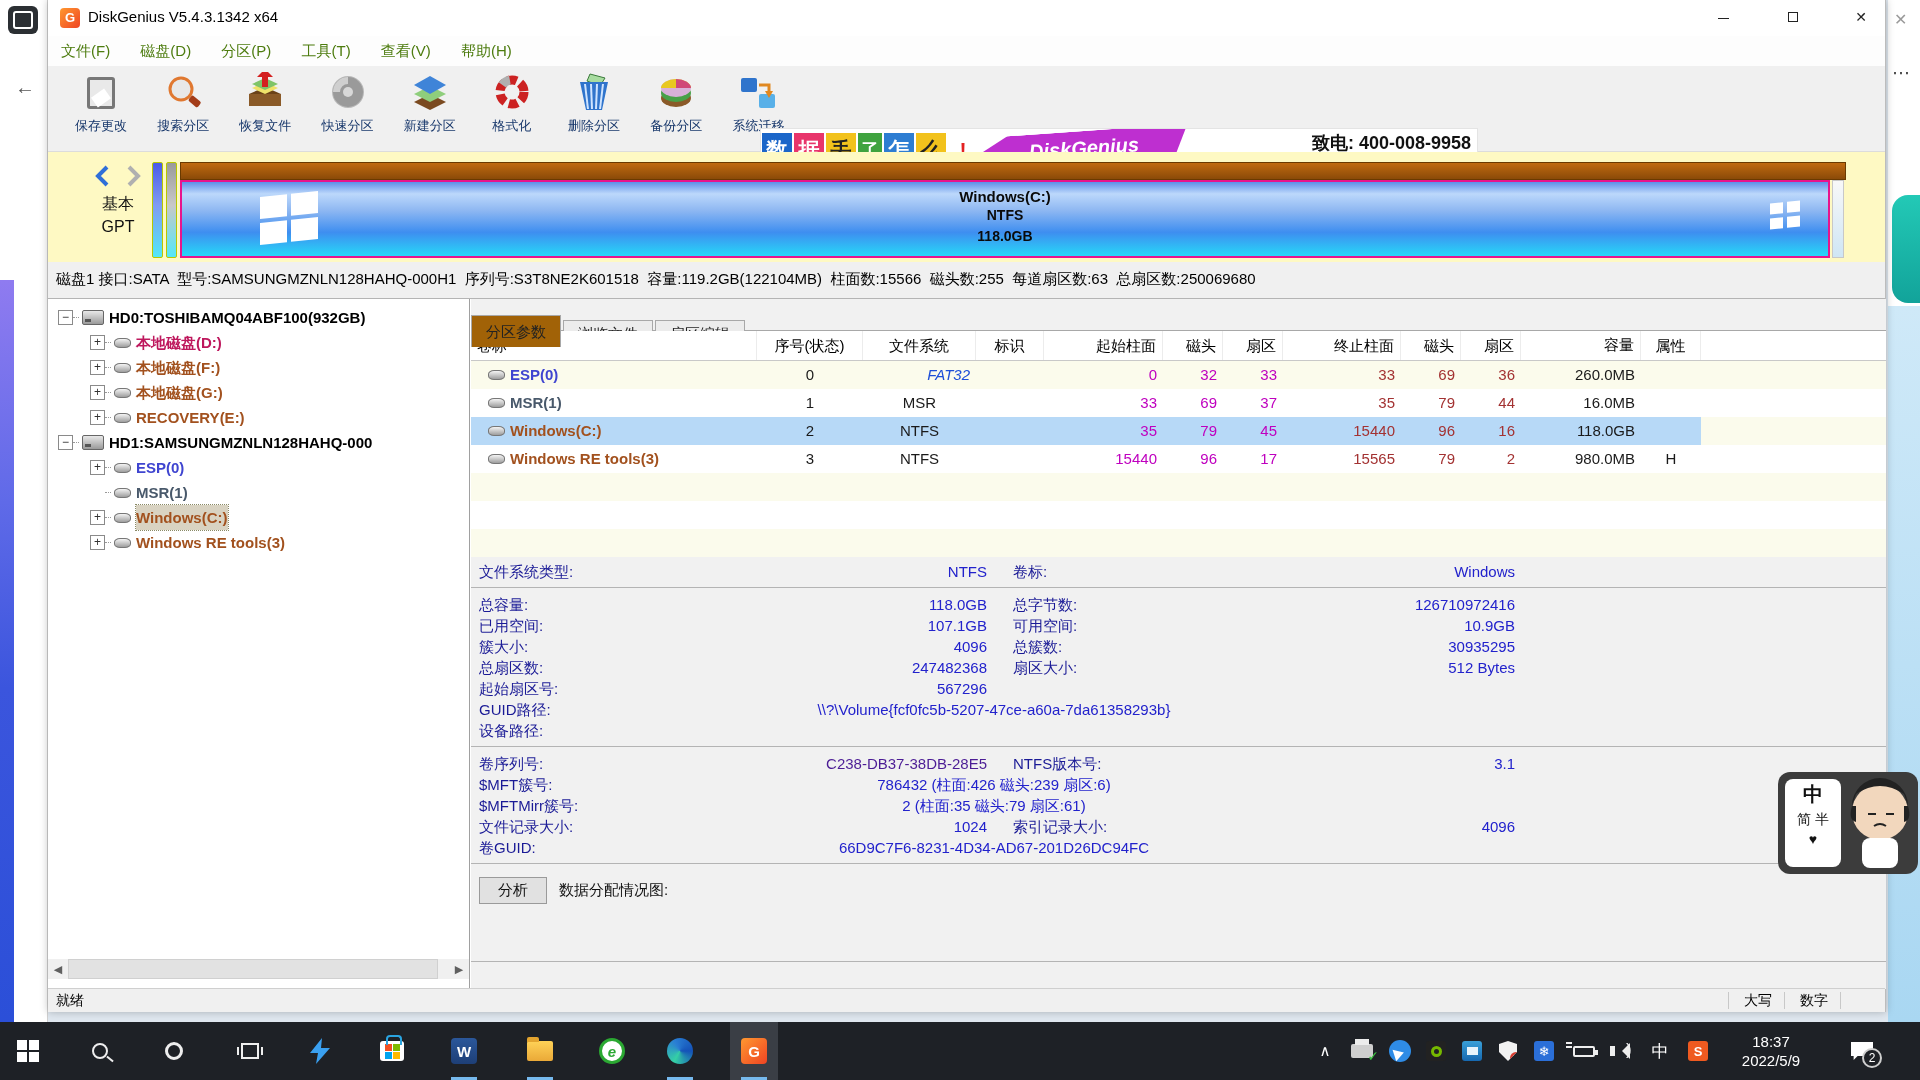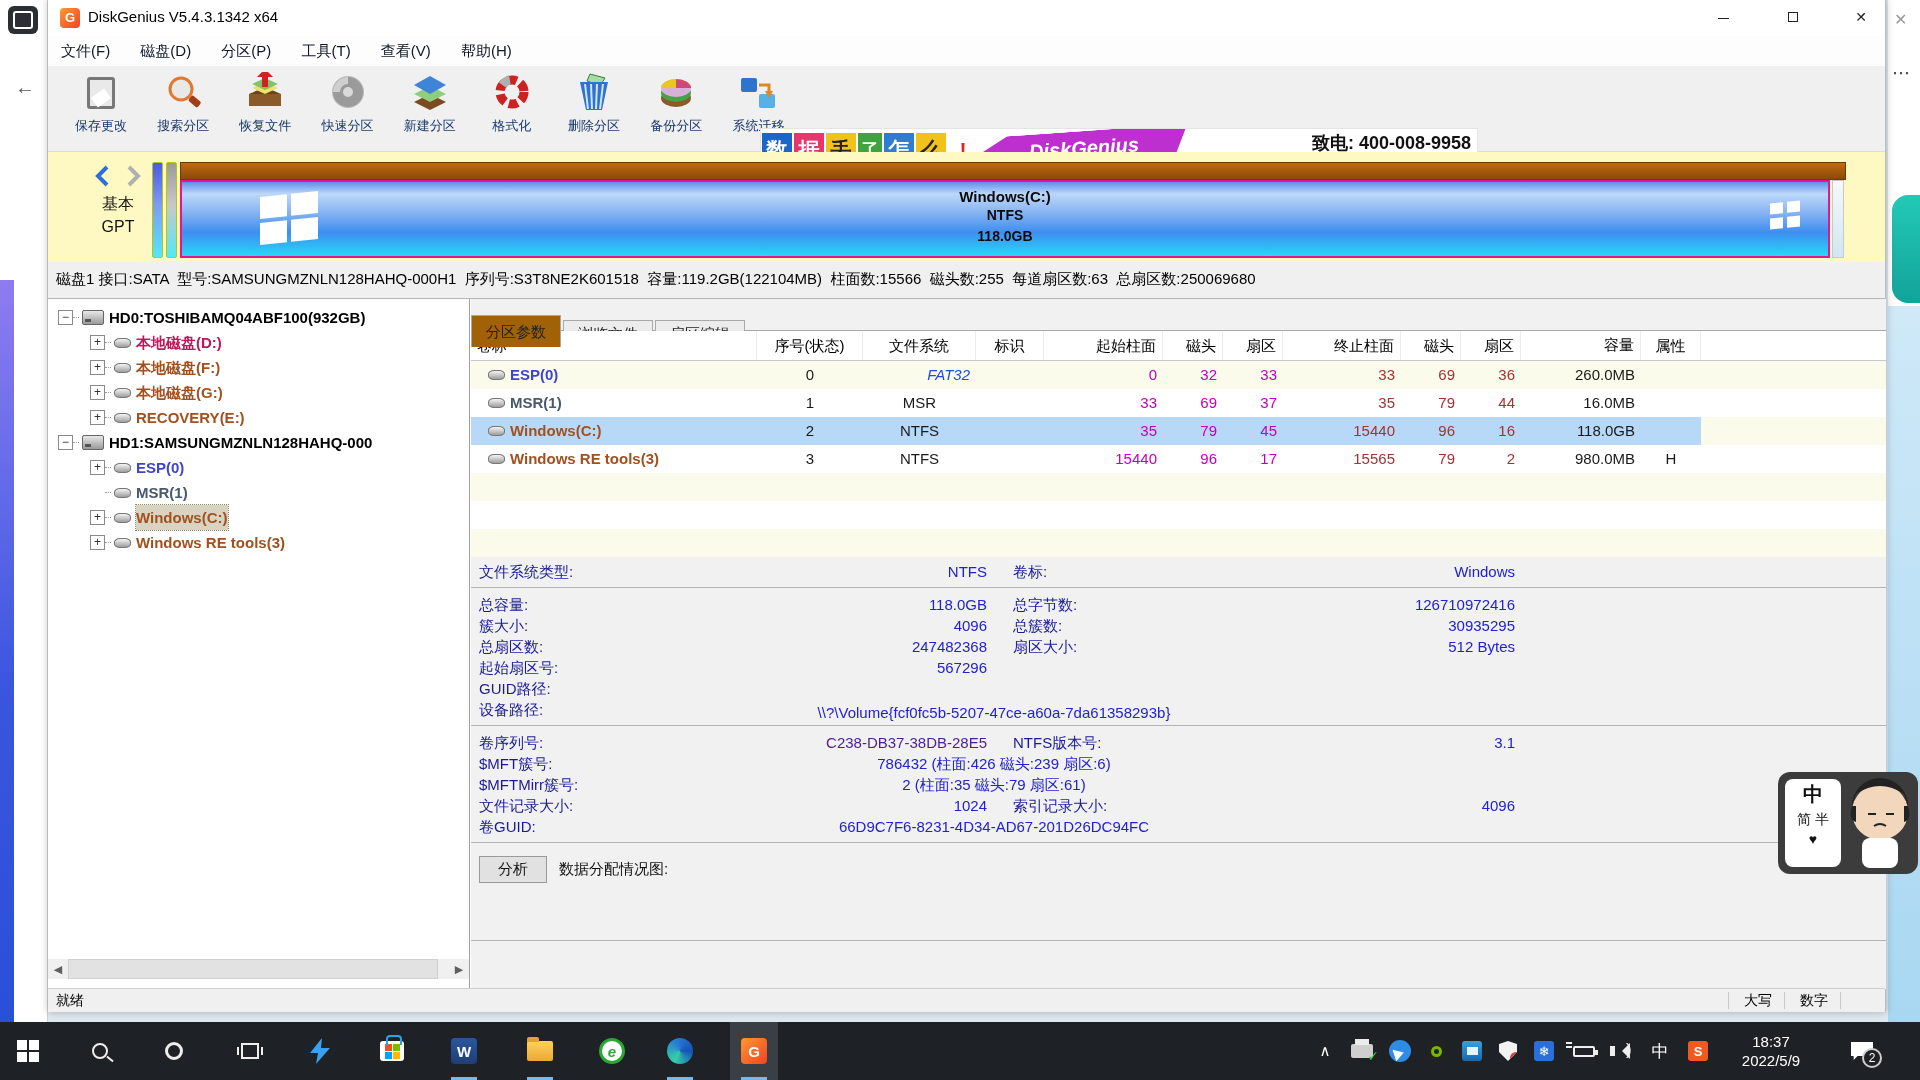--- a/index.html
+++ b/index.html
@@ -25,21 +25,21 @@
   #titlebar { position:absolute; left:0; top:0; width:100%; height:36px; background:#fff; }
   #dg-logo { position:absolute; left:12px; top:8px; width:20px; height:20px; border-radius:4px;
      background:linear-gradient(135deg,#ff9830,#ef4423); color:#fff; font-weight:bold; font-size:13px; text-align:center; line-height:20px; }
   #title-text { position:absolute; left:40px; top:8px; font-size:15px; color:#000; }
   .win-ctl { position:absolute; top:0; width:58px; height:36px; text-align:center; line-height:34px; font-size:14px; color:#222; }
   #btn-min { left:1646px; } #btn-max { left:1716px; } #btn-close { left:1784px; }
   #btn-max i { display:inline-block; width:10px; height:10px; border:1px solid #222; }
   #btn-min i { display:inline-block; width:11px; height:1px; background:#222; vertical-align:middle; }
 
   #menubar { position:absolute; left:0; top:36px; width:100%; height:30px; background:#fdfdfd; }
-  .menu-item { display:inline-block; padding:0 13px; line-height:30px; font-size:15px; color:#0f172a; }
+  .menu-item { display:inline-block; padding:0 13px; line-height:30px; font-size:15px; color:#4d7c0f; }
 
   #toolbar { position:absolute; left:0; top:66px; width:100%; height:86px; background:#f0f0f0; border-bottom:1px solid #dcdcdc; }
   .tbtn { display:inline-block; width:78px; height:82px; text-align:center; vertical-align:top; padding-top:4px; }
   .tbtn svg { display:block; margin:0 auto; }
   .tbtn .tlabel { display:block; margin-top:3px; font-size:13px; color:#17376b; }
   #toolbar-buttons { position:absolute; left:14px; top:2px; white-space:nowrap; }
 
   
   #ad { position:absolute; left:712px; top:62px; width:718px; height:90px; background:#fff; border:1px solid #e4e4e4; overflow:hidden; }
   #ad-row1 { position:relative; height:50px; }
@@ -533,40 +533,47 @@
             </div>
             <div class="d-sep"></div>
             <div class="d-row">
               <span class="d-ll" style="color: rgb(26, 26, 150);">总容量:</span>
               <span class="d-lv" style="color: rgb(34, 34, 204);">118.0GB</span>
               <span class="d-gap"></span>
               <span class="d-rl" style="color: rgb(26, 26, 150);">总字节数:</span>
               <span class="d-rv" style="color: rgb(34, 34, 204);">126710972416</span>
             </div>
             <div class="d-row">
+              <span class="d-ll" style="color: rgb(26, 26, 150);">已用空间:</span>
+              <span class="d-lv" style="color: rgb(34, 34, 204);">107.1GB</span>
+              <span class="d-gap"></span>
+              <span class="d-rl" style="color: rgb(26, 26, 150);">可用空间:</span>
+              <span class="d-rv" style="color: rgb(34, 34, 204);">10.9GB</span>
+            </div>
+            <div class="d-row">
               <span class="d-ll" style="color: rgb(26, 26, 150);">簇大小:</span>
               <span class="d-lv" style="color: rgb(34, 34, 204);">4096</span>
               <span class="d-gap"></span>
               <span class="d-rl" style="color: rgb(26, 26, 150);">总簇数:</span>
               <span class="d-rv" style="color: rgb(34, 34, 204);">30935295</span>
             </div>
             <div class="d-row">
               <span class="d-ll" style="color: rgb(26, 26, 150);">总扇区数:</span>
               <span class="d-lv" style="color: rgb(34, 34, 204);">247482368</span>
               <span class="d-gap"></span>
               <span class="d-rl" style="color: rgb(26, 26, 150);">扇区大小:</span>
               <span class="d-rv" style="color: rgb(34, 34, 204);">512 Bytes</span>
             </div>
             <div class="d-row">
               <span class="d-ll" style="color: rgb(26, 26, 150);">起始扇区号:</span>
               <span class="d-lv" style="color: rgb(34, 34, 204);">567296</span>
             </div>
             <div class="d-row">
               <span class="d-ll" style="color: rgb(26, 26, 150);">GUID路径:</span>
-              <span class="d-wide" style="color: rgb(34, 34, 204); margin-top: 24px;">\\?\Volume{fcf0fc5b-5207-47ce-a60a-7da61358293b}</span>
+              <span class="d-wide" style="color: rgb(34, 34, 204);">\\?\Volume{fcf0fc5b-5207-47ce-a60a-7da61358293b}</span>
             </div>
             <div class="d-row">
               <span class="d-ll" style="color: rgb(26, 26, 150);">设备路径:</span>
             </div>
             <div class="d-sep"></div>
             <div class="d-row">
               <span class="d-ll" style="color: rgb(26, 26, 150);">卷序列号:</span>
               <span class="d-lv" style="color: #4c1d95;">C238-DB37-38DB-28E5</span>
               <span class="d-gap"></span>
               <span class="d-rl" style="color: rgb(26, 26, 150);">NTFS版本号:</span>

